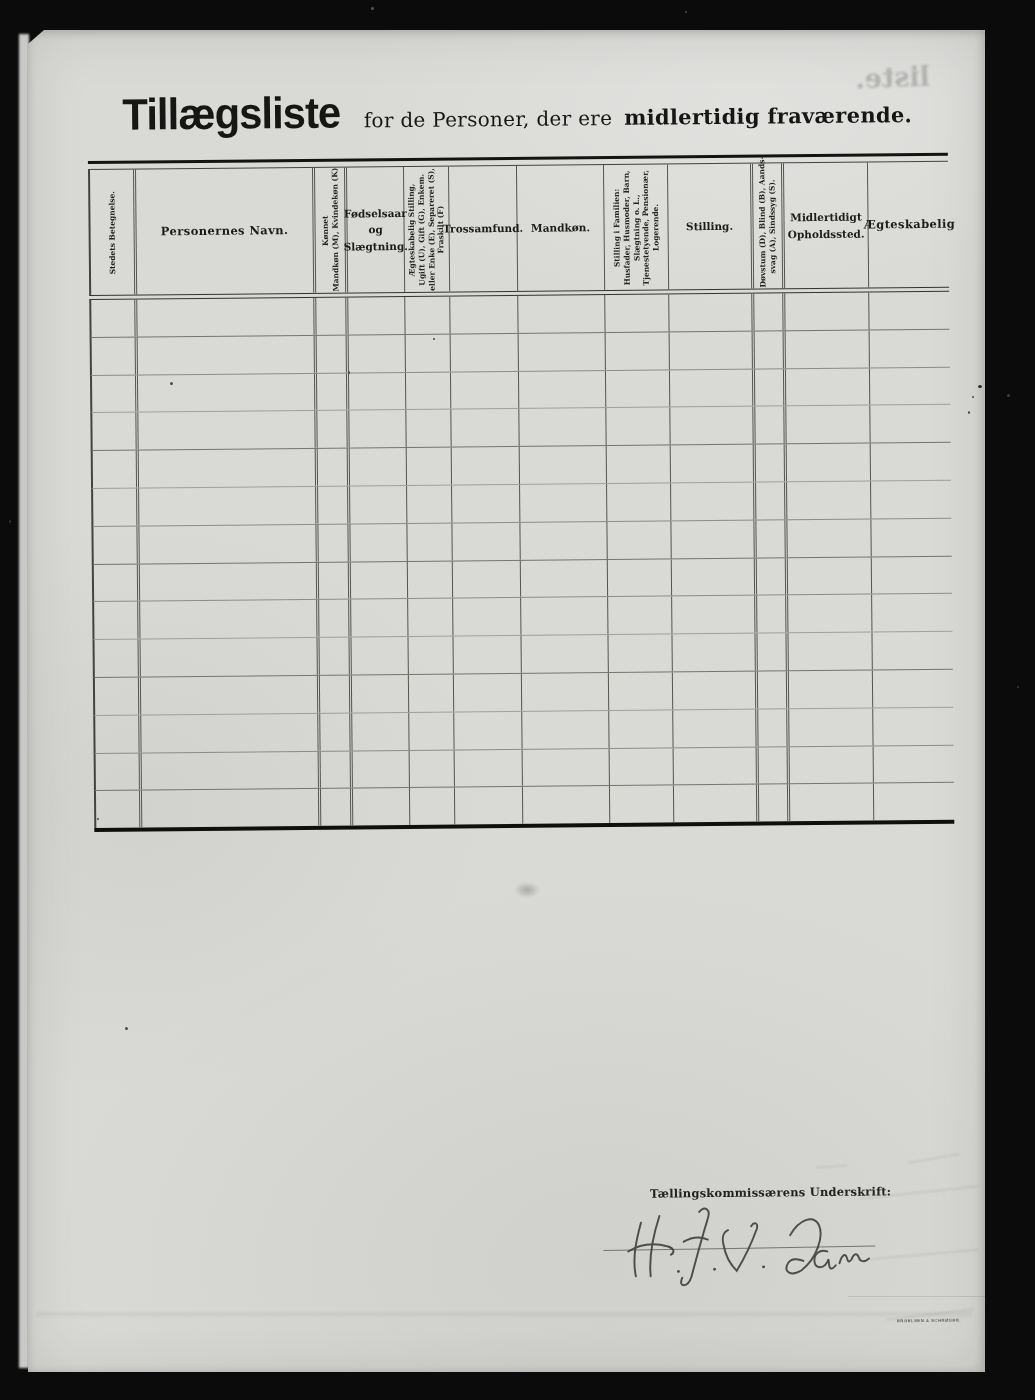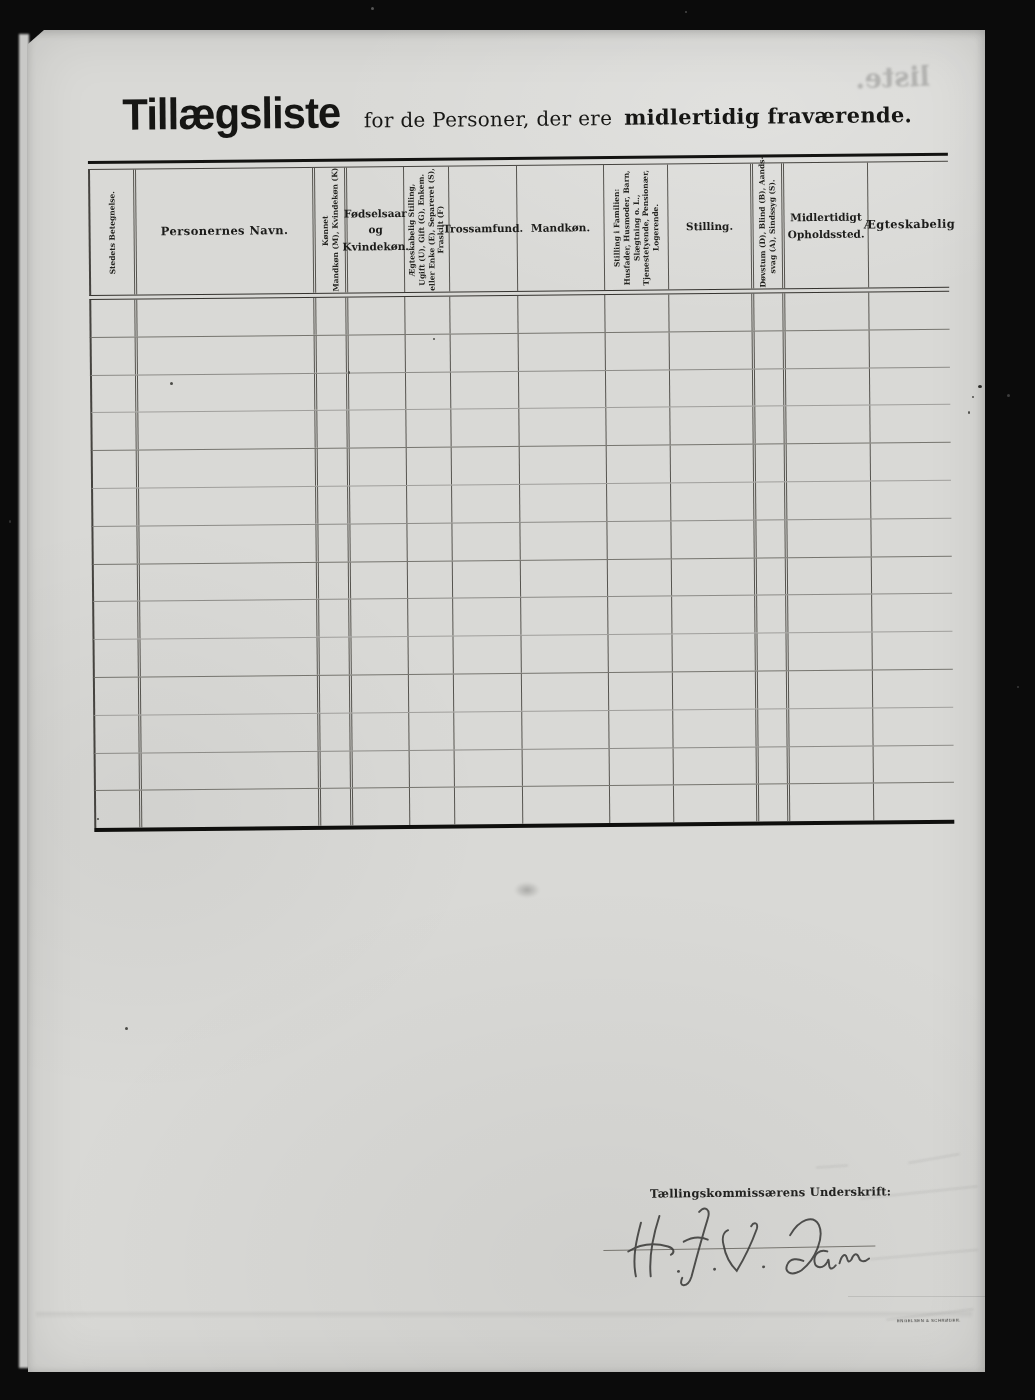--- a/index.html
+++ b/index.html
@@ -151,21 +151,21 @@
         <div class="hcell dbl">
           <div class="vtext">
             <div>Kønnet</div>
             <div>Mandkøn (M), Kvindekøn (K)</div>
           </div>
         </div>
         <div class="hcell">
           <div class="htext">
             <div>Fødselsaar</div>
             <div>og</div>
-            <div>Kvindekøn.</div>
+            <div>Slægtning.</div>
           </div>
         </div>
         <div class="hcell">
           <div class="vtext">
             <div>Ægteskabelig Stilling,</div>
             <div>Ugift (U), Gift (G), Enkem.</div>
             <div>eller Enke (E), Separeret (S),</div>
             <div>Fraskilt (F)</div>
           </div>
         </div>

